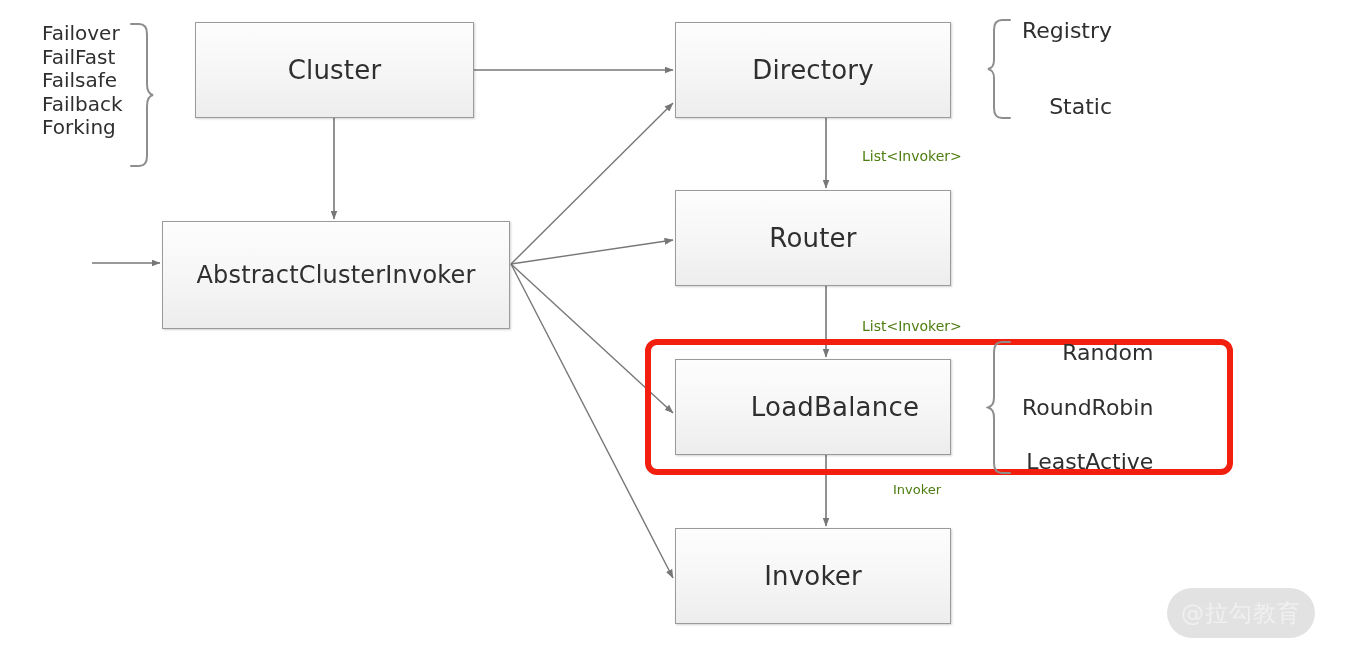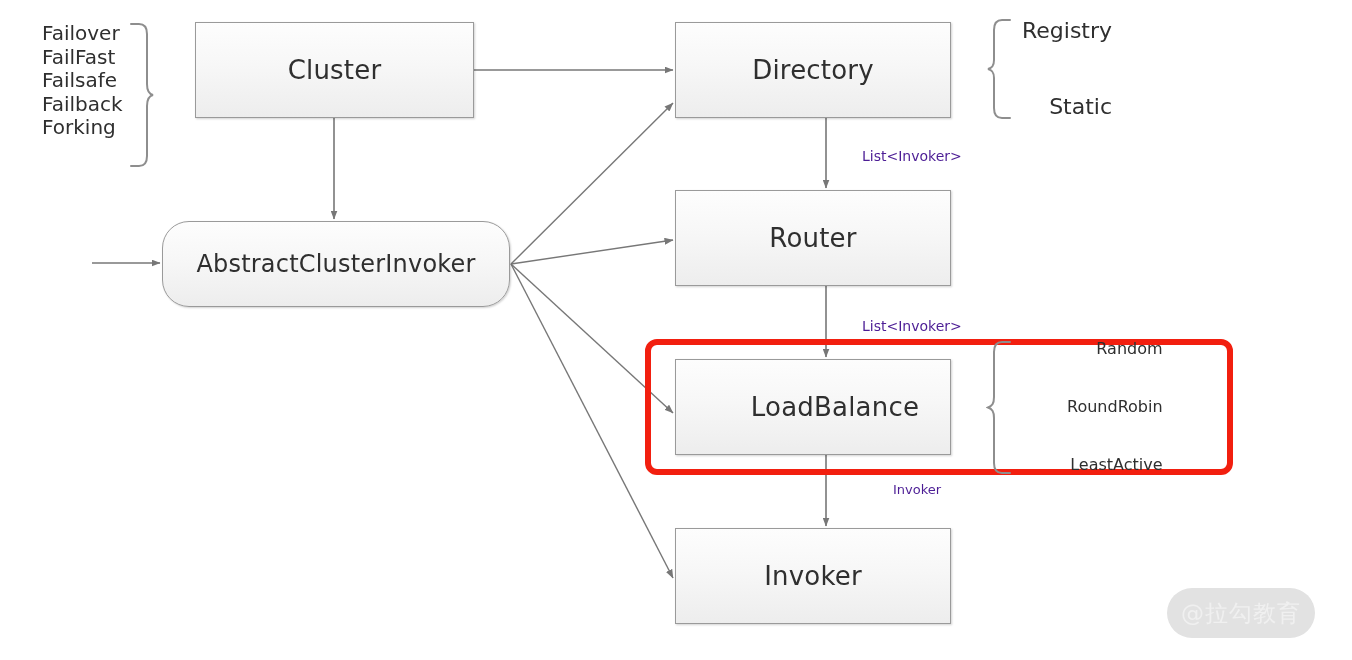--- a/index.html
+++ b/index.html
@@ -41,21 +41,21 @@
   }
   .node .node-label {
     font-size: 26px;
     font-weight: 400;
     color: #2f2f2f;
     white-space: nowrap;
   }
   .node.small .node-label { font-size: 24px; }
 
   #node-cluster              { left:195px; top:22px;  width:279px; height:96px; }
-  #node-abstractclusterinvoker{ left:162px; top:221px; width:348px; height:86px;border-radius:27px; }
+  #node-abstractclusterinvoker{ left:162px; top:221px; width:348px; height:108px; }
   #node-directory            { left:675px; top:22px;  width:276px; height:96px; }
   #node-router               { left:675px; top:190px; width:276px; height:96px; }
   #node-loadbalance          { left:675px; top:359px; width:276px; height:96px;padding-left:44px; }
   #node-invoker              { left:675px; top:528px; width:276px; height:96px; }
 
   
   #highlight-loadbalance {
     position: absolute;
     left: 645px;
     top: 339px;
@@ -103,27 +103,27 @@
   #group-directory-impls { left: 986px; top: 18px;  height: 102px; }
   #group-router-impls    { left: 986px; top: 186px; height: 102px; }
   #group-loadbalance-impls { left: 986px; top: 340px; height: 135px; }
 
   .brace-group.right .brace-items {
     margin-left: 10px;
     align-items: flex-end;
   }
   #group-directory-impls .brace-item,
   #group-router-impls .brace-item { font-size: 22px; }
-  #group-loadbalance-impls .brace-item { font-size: 16px; margin-left: 45px; }
+  #group-loadbalance-impls .brace-item { font-size: 22px; }
 
   
   .edge-label {
     position: absolute;
     font-size: 14px;
-    color: #4c1d95;
+    color: #4d7c0f;
     white-space: nowrap;
     text-align: center;
   }
   #label-directory-to-router   { left: 862px; top: 148px; }
   #label-router-to-loadbalance { left: 862px; top: 318px; }
   #label-loadbalance-to-invoker{ left: 893px; top: 482px; font-size: 13px; }
 
   
   #watermark {
     position: absolute;

